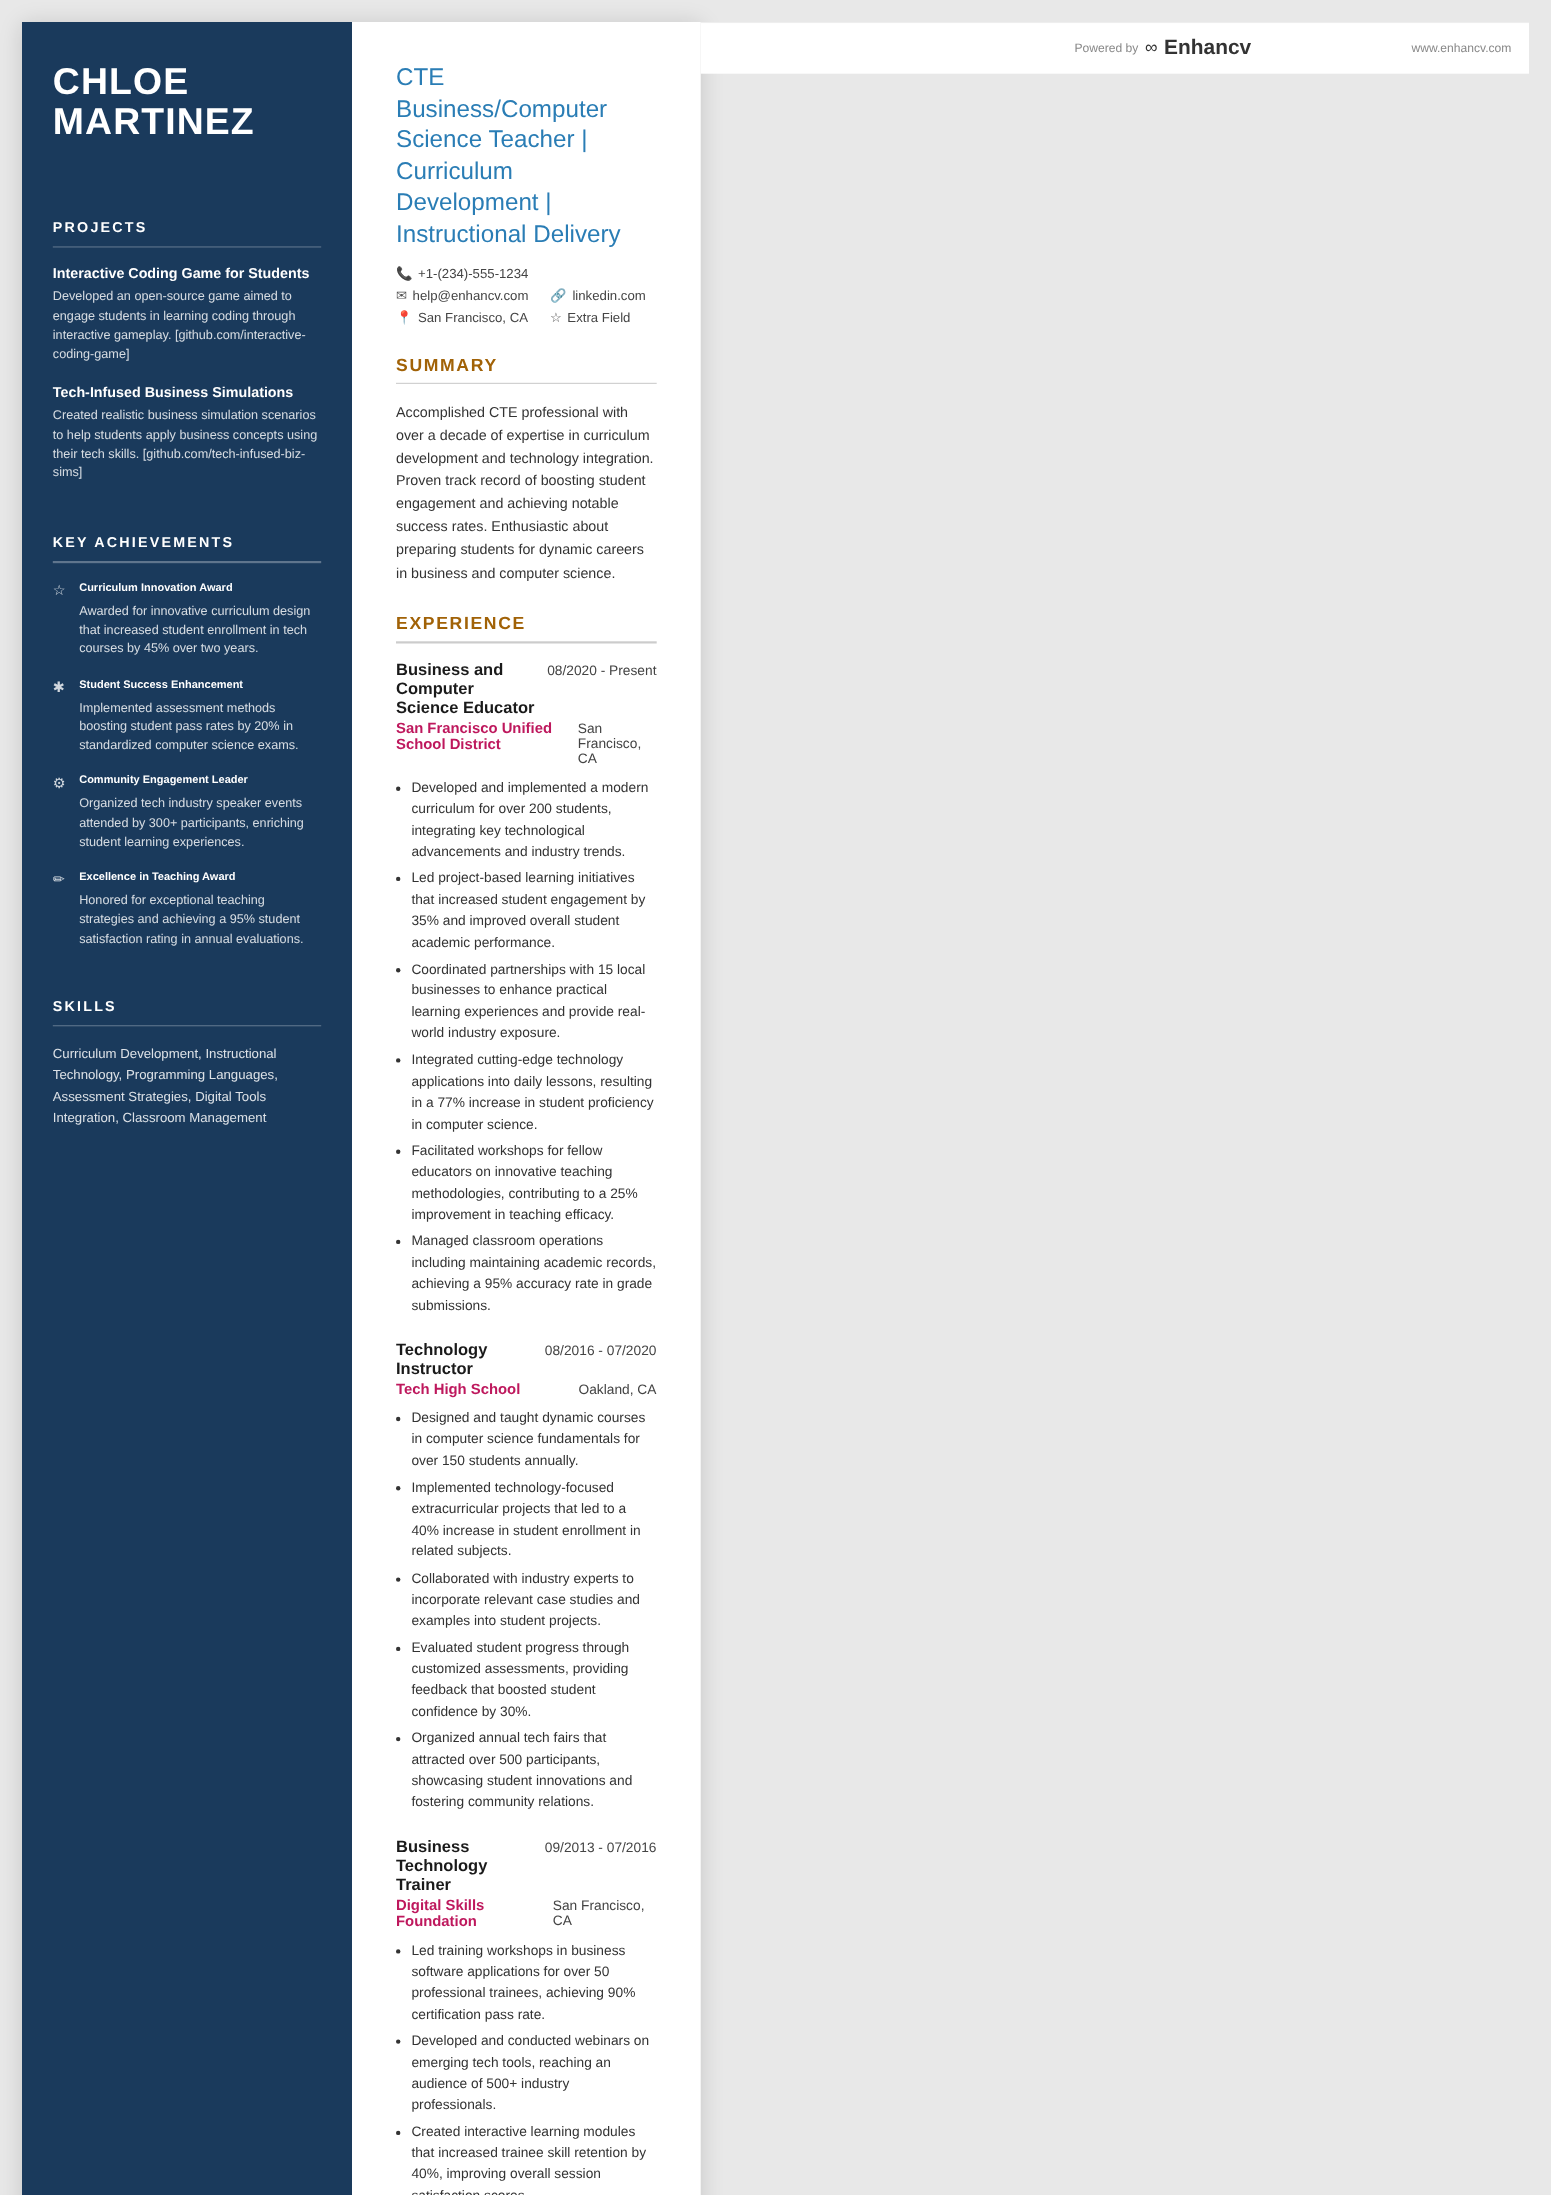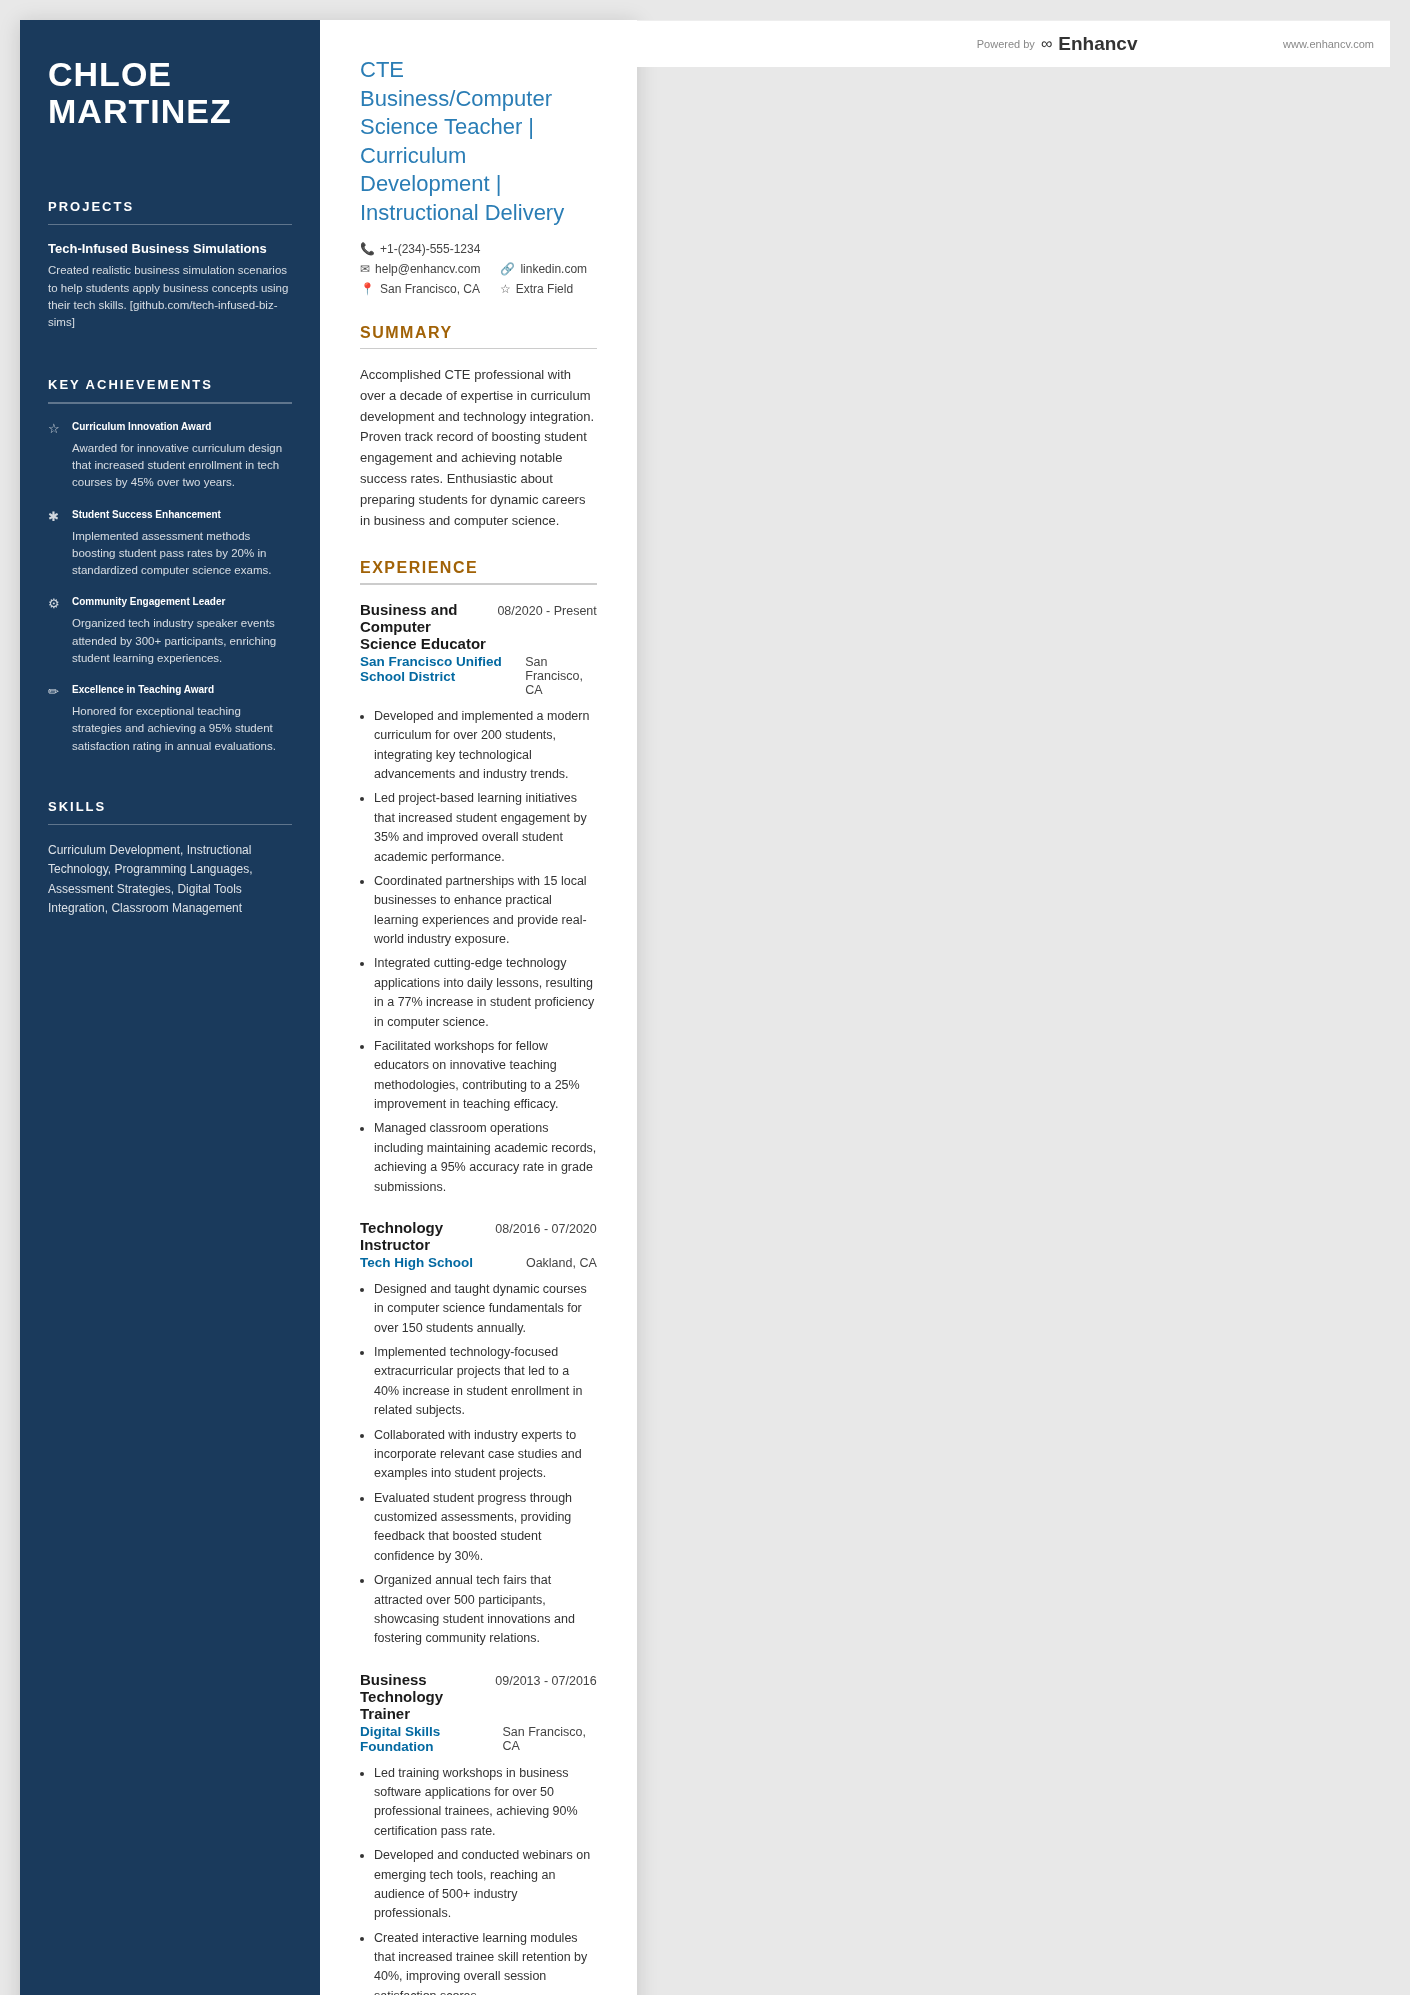--- a/index.html
+++ b/index.html
@@ -162,21 +162,21 @@
     }
     .exp-sub {
       display: flex;
       justify-content: space-between;
       align-items: baseline;
       margin-bottom: 10px;
     }
     .exp-company {
       font-size: 13.5px;
       font-weight: 600;
-      color: #0369a1;
+      color: #be185d;
     }
     .exp-location {
       font-size: 12.5px;
       color: #444;
     }
     .exp-bullets {
       margin-left: 14px;
       margin-bottom: 22px;
     }
     .exp-bullets li {
@@ -194,20 +194,24 @@
   <div class="sidebar">
     <div class="sidebar-name">
       <span>CHLOE</span><br>
       <span>MARTINEZ</span>
     </div>
 
     <div>
       <div class="sidebar-section-title">PROJECTS</div>
       <div class="sidebar-divider"></div>
 
+      <div>
+        <div class="project-title">Interactive Coding Game for Students</div>
+        <div class="project-desc">Developed an open-source game aimed to engage students in learning coding through interactive gameplay. [github.com/interactive-coding-game]</div>
+      </div>
       <div>
         <div class="project-title">Tech-Infused Business Simulations</div>
         <div class="project-desc">Created realistic business simulation scenarios to help students apply business concepts using their tech skills. [github.com/tech-infused-biz-sims]</div>
       </div>
     </div>
 
     <div>
       <div class="sidebar-section-title">KEY ACHIEVEMENTS</div>
       <div class="sidebar-divider"></div>
 

